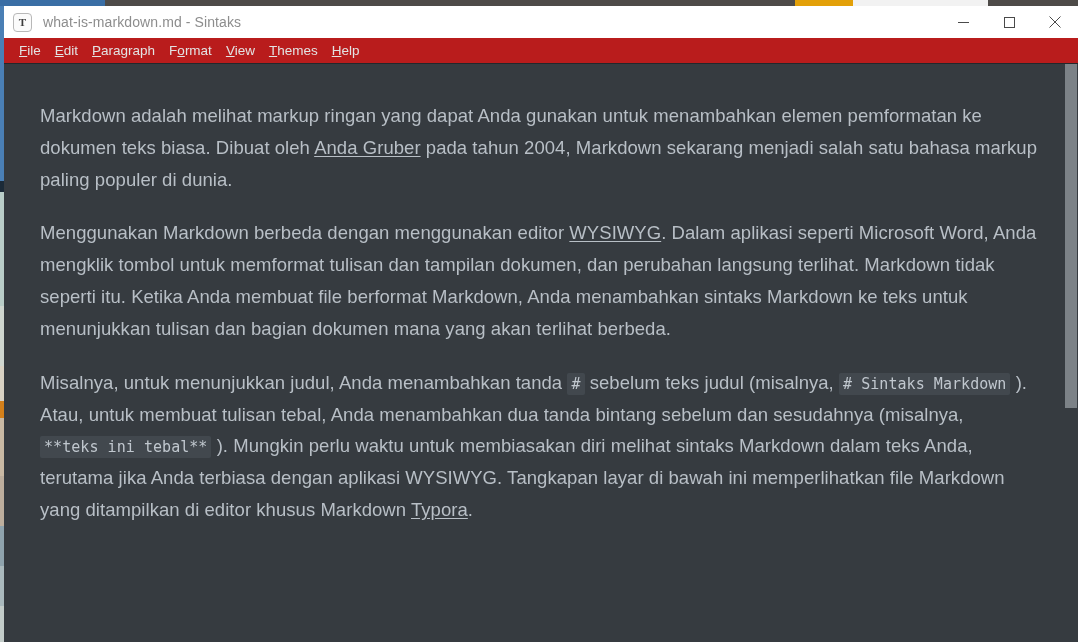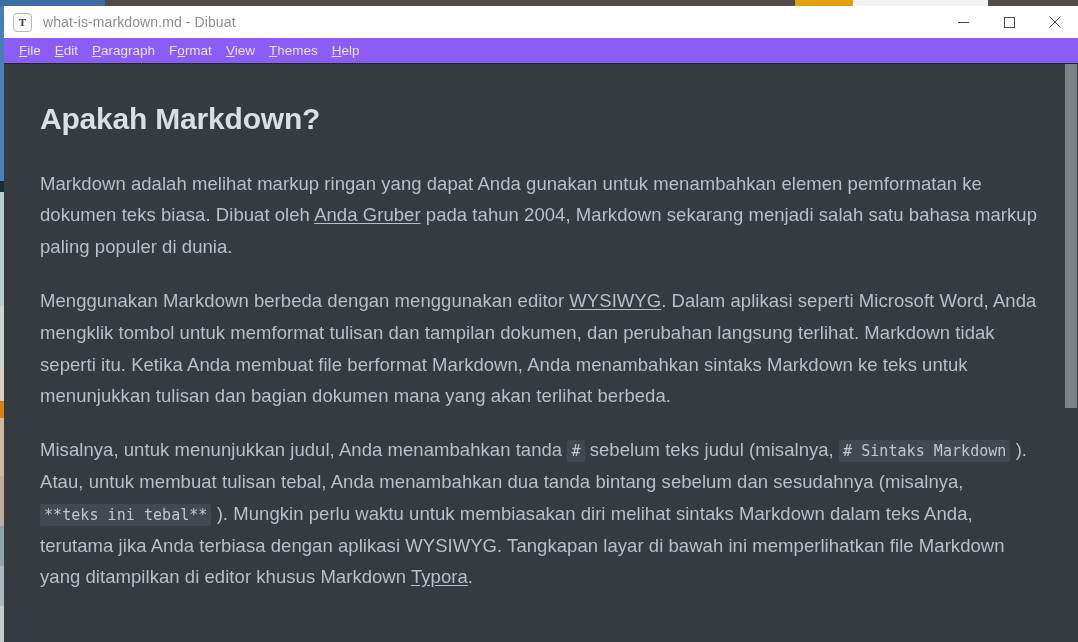--- a/index.html
+++ b/index.html
@@ -101,21 +101,21 @@
     height: 32px;
     display: flex;
     align-items: center;
     justify-content: center;
   }
   .win-btn svg { display: block; }
 
   
   #menu-bar {
     height: 25px;
-    background: #8b5cf6;
+    background: #b91c1c;
     display: flex;
     align-items: center;
     padding-left: 8px;
     flex: 0 0 auto;
     border-bottom: 1px solid #23272b;
   }
   .menu-item {
     font-size: 13.5px;
     color: #e3e3e3;
     padding: 0 7px;
@@ -197,21 +197,21 @@
   <div class="bg-seg-orange"></div>
   <div class="bg-seg-light"></div>
   <div class="bg-seg-dark2"></div>
 </div>
 <div id="bg-strip-left"></div>
 
 <div id="typora-window">
 
   <div id="title-bar">
     <div id="app-icon">T</div>
-    <div id="title-text">what-is-markdown.md - Dibuat</div>
+    <div id="title-text">what-is-markdown.md - Sintaks</div>
 
     <div id="window-controls">
       <div class="win-btn">
         <svg width="11" height="11" viewBox="0 0 11 11" aria-hidden="true">
           <line x1="0" y1="5.5" x2="11" y2="5.5" stroke="#4a4a4a" stroke-width="1"></line>
         </svg>
       </div>
       <div class="win-btn">
         <svg width="11" height="11" viewBox="0 0 11 11" aria-hidden="true">
           <rect x="0.5" y="0.5" width="10" height="10" fill="none" stroke="#4a4a4a" stroke-width="1"></rect>
@@ -232,21 +232,20 @@
     <div class="menu-item"><u>P</u>aragraph</div>
     <div class="menu-item">F<u>o</u>rmat</div>
     <div class="menu-item"><u>V</u>iew</div>
     <div class="menu-item"><u>T</u>hemes</div>
     <div class="menu-item"><u>H</u>elp</div>
   </div>
 
   <div id="editor-area">
     <div id="editor-content">
 
-      <h1 id="doc-heading">Apakah Markdown?</h1>
 
       <p class="doc-paragraph">
         <span>Markdown adalah melihat markup ringan yang dapat Anda gunakan untuk menambahkan elemen pemformatan ke dokumen teks biasa. Dibuat oleh </span><a class="doc-link">Anda Gruber</a><span> pada tahun 2004, Markdown sekarang menjadi salah satu bahasa markup paling populer di dunia.</span>
       </p>
 
       <p class="doc-paragraph">
         <span>Menggunakan Markdown berbeda dengan menggunakan editor </span><a class="doc-link">WYSIWYG</a><span>. Dalam aplikasi seperti Microsoft Word, Anda mengklik tombol untuk memformat tulisan dan tampilan dokumen, dan perubahan langsung terlihat. Markdown tidak seperti itu. Ketika Anda membuat file berformat Markdown, Anda menambahkan sintaks Markdown ke teks untuk menunjukkan tulisan dan bagian dokumen mana yang akan terlihat berbeda.</span>
       </p>
 
       <p class="doc-paragraph">

